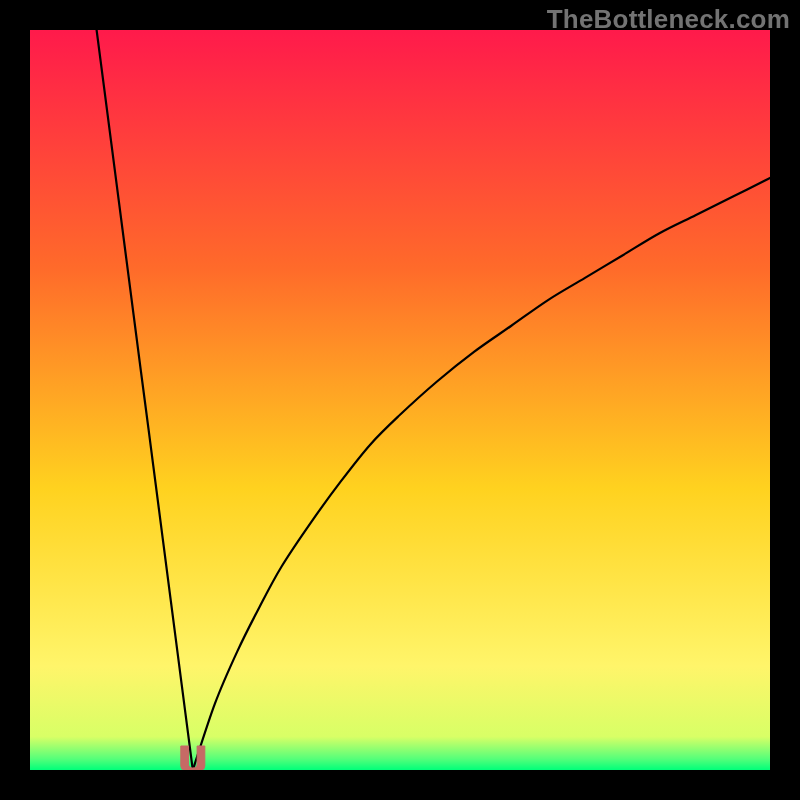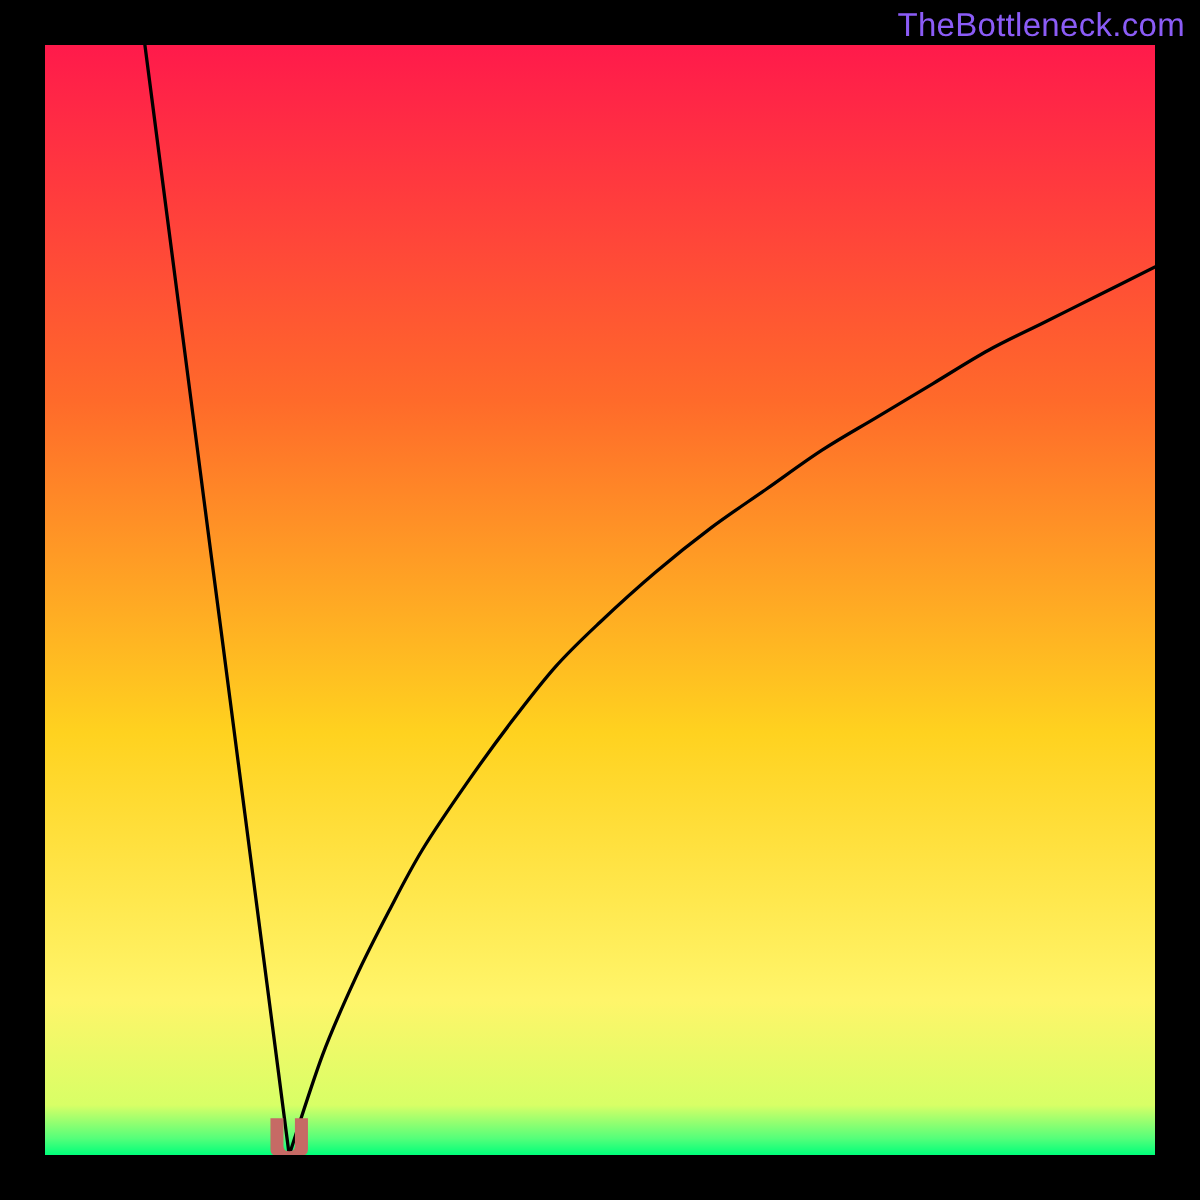--- a/index.html
+++ b/index.html
@@ -14,23 +14,23 @@
     position: relative;
     width: 800px;
     height: 800px;
     background: #000;
   }
   .attribution {
     position: absolute;
     top: 4px;
     right: 10px;
     font-family: Arial, Helvetica, sans-serif;
-    font-size: 22px;
-    font-weight: 400;
-    color: #8b5cf6;
+    font-size: 26px;
+    font-weight: 700;
+    color: #737373;
     letter-spacing: 0.2px;
     z-index: 5;
   }
   .plot-wrap {
     position: absolute;
     left: 30px;
     top: 30px;
     width: 740px;
     height: 740px;
   }

